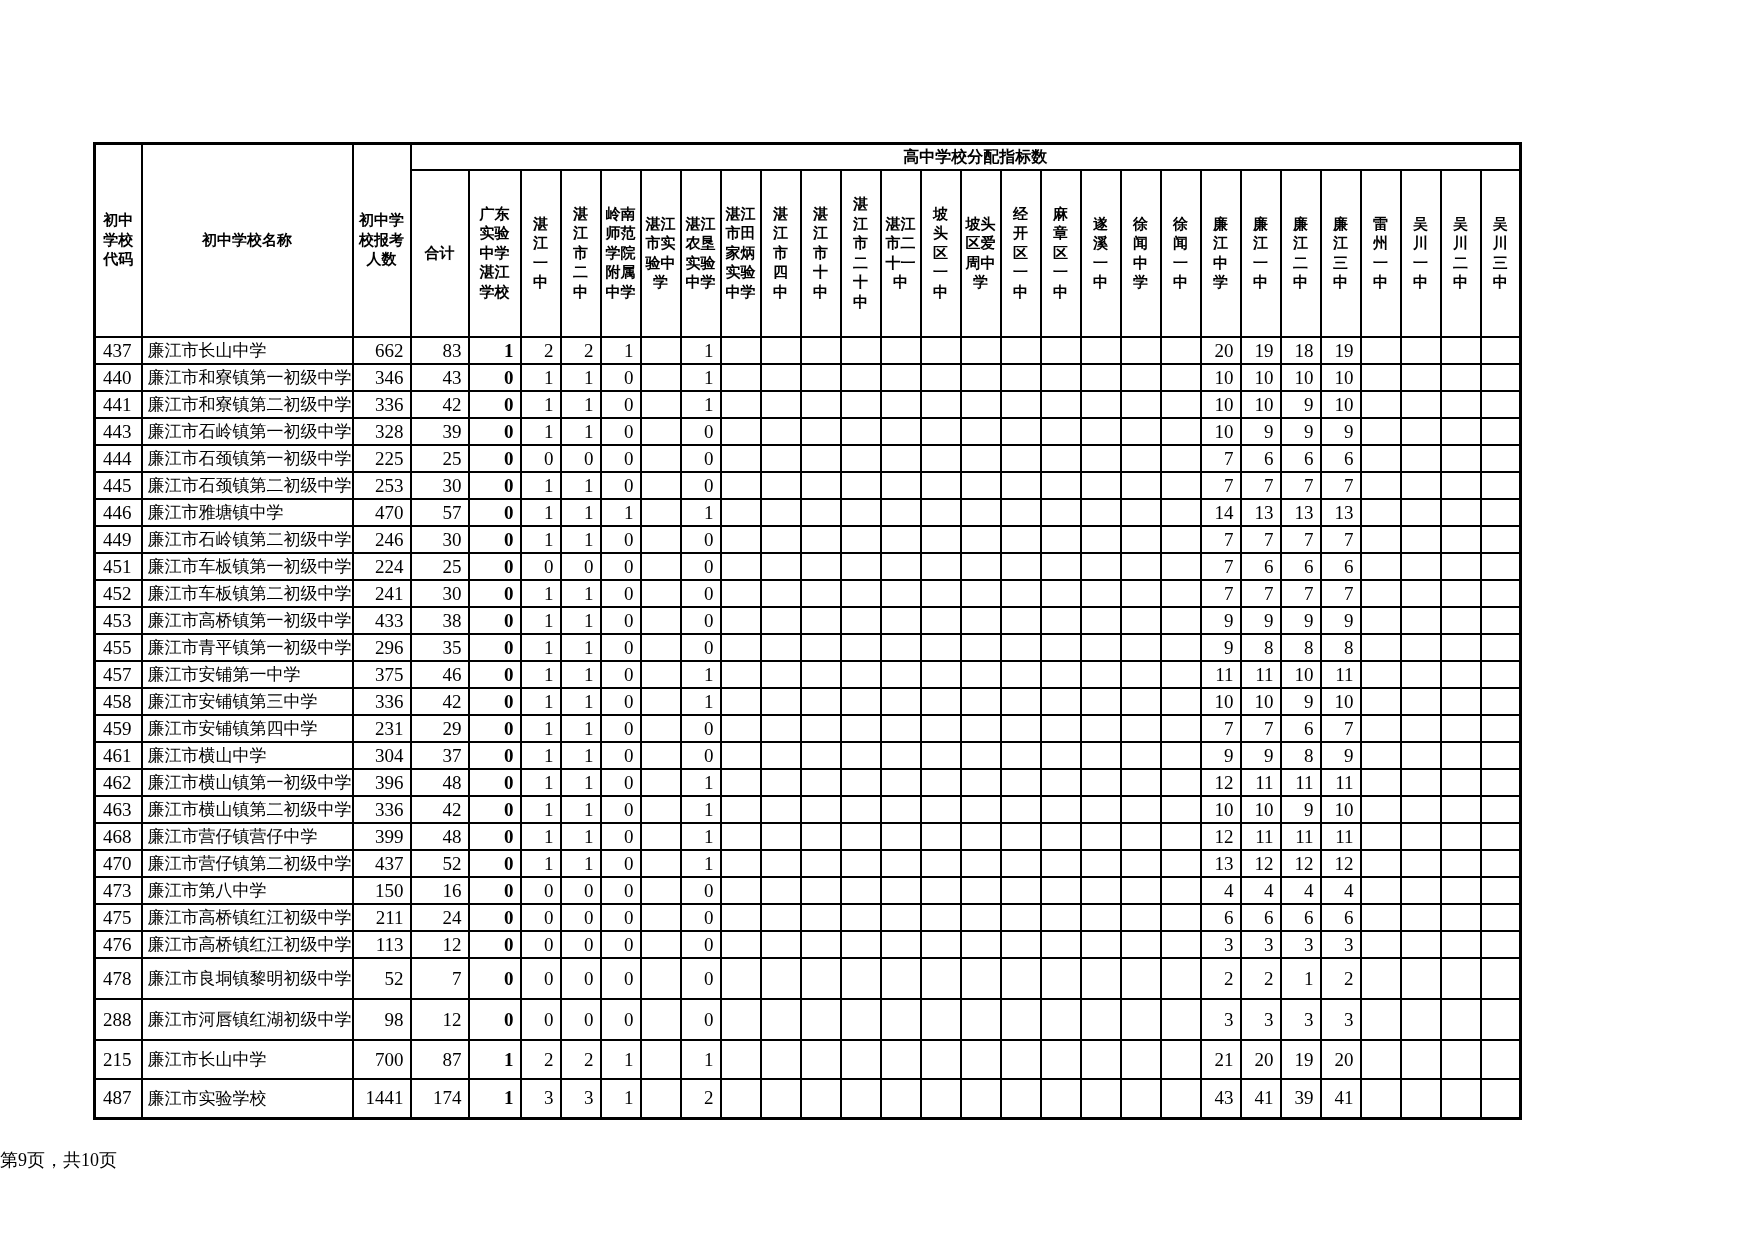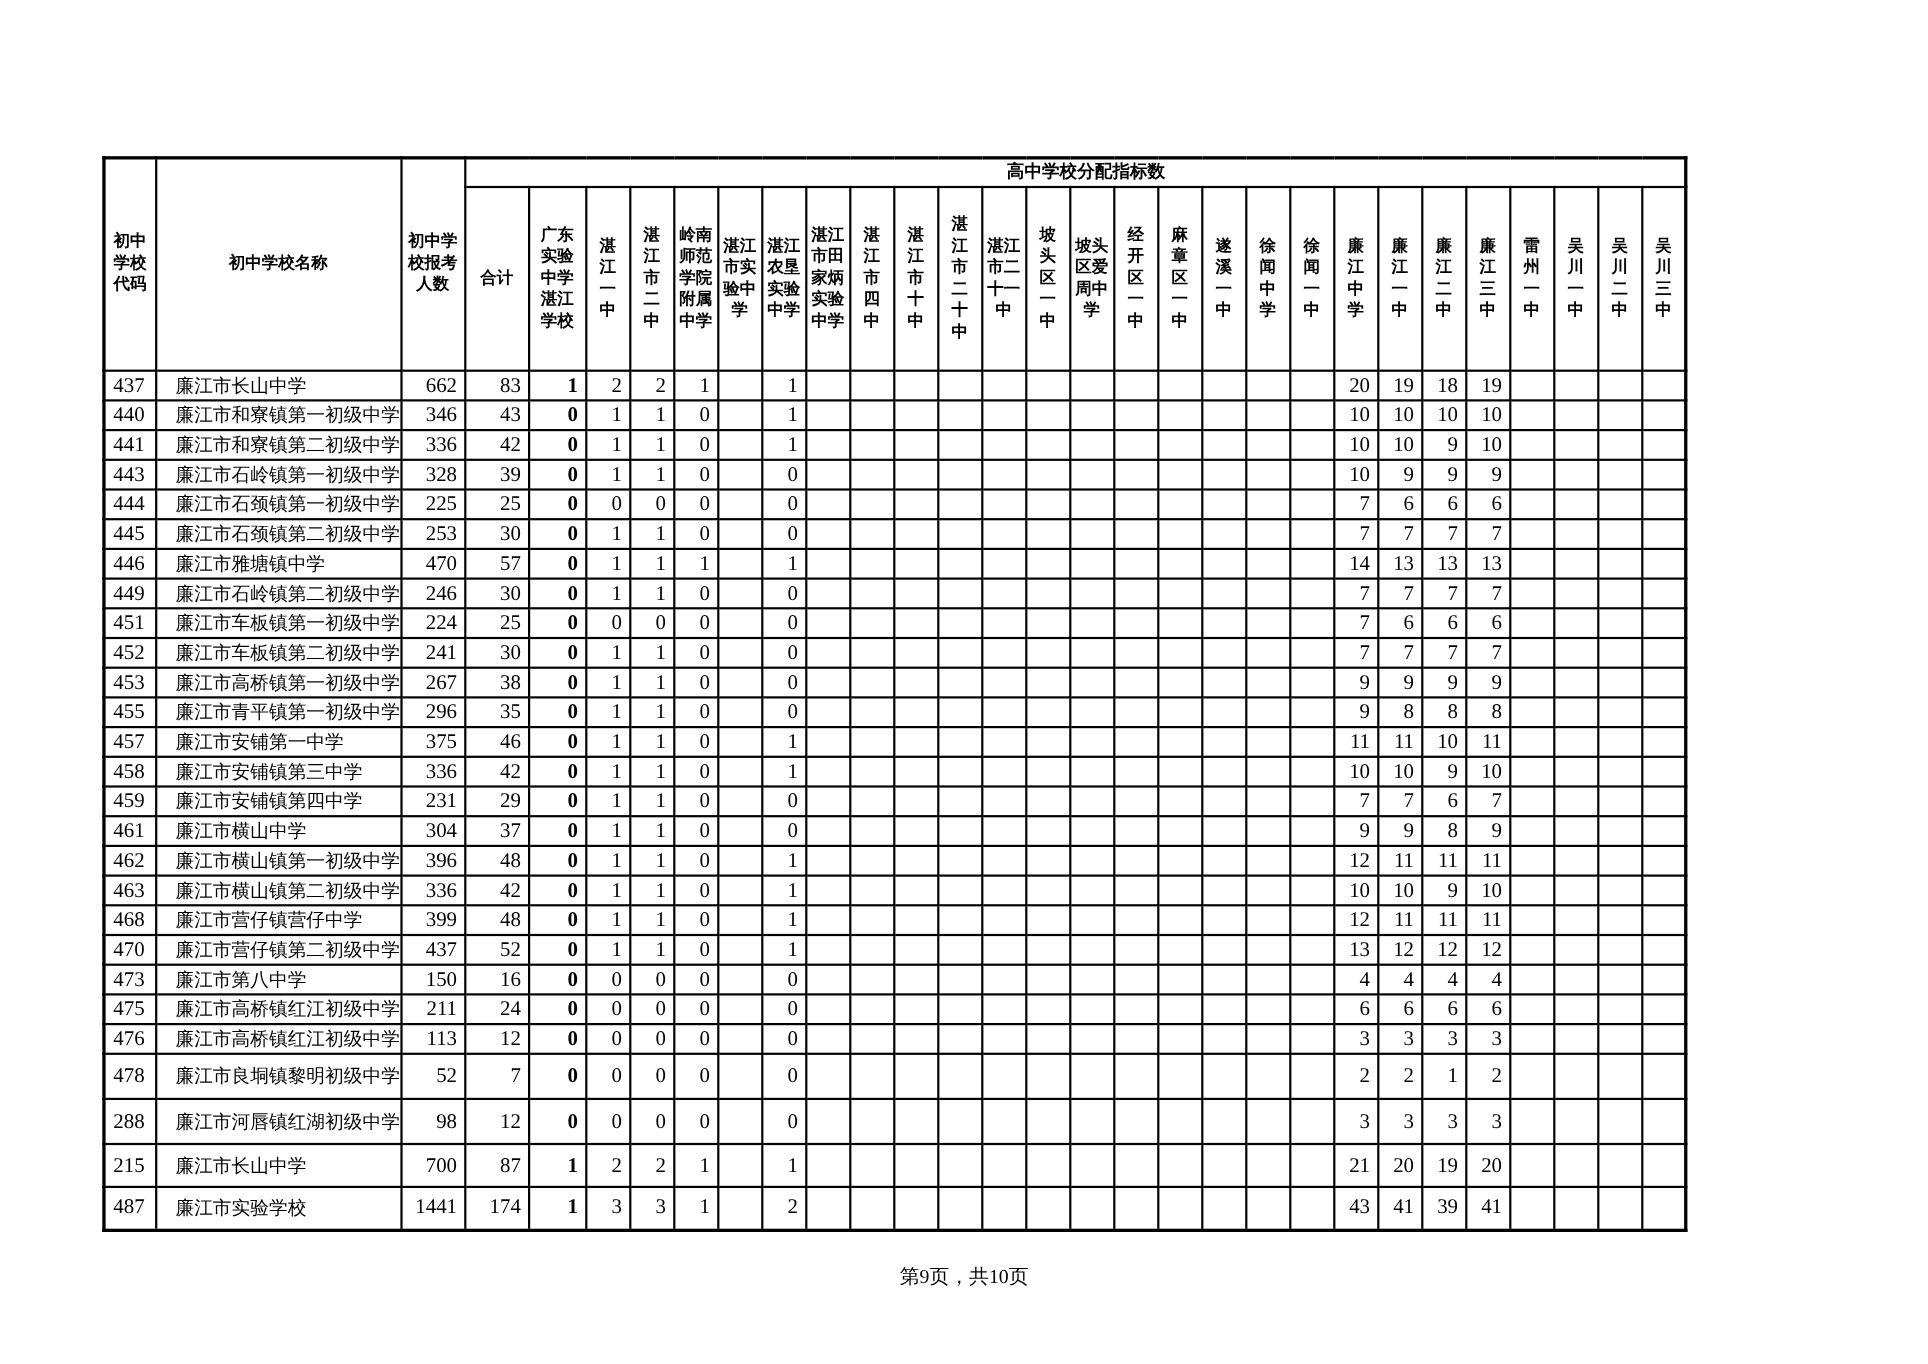--- a/index.html
+++ b/index.html
@@ -8,24 +8,24 @@
   table{border-collapse:collapse;table-layout:fixed;position:absolute;left:93px;top:142px;
         border:3px solid #000;}
   td,th{border:2px solid #000;overflow:hidden;vertical-align:middle;padding:0;}
   thead th{font-weight:bold;font-size:15px;text-align:center;white-space:pre-line;line-height:1.3;}
   th.gh{font-size:16px;height:24px;white-space:nowrap;padding-left:20px;}
   tr.hdr2{height:167px;}
   tbody tr{height:27px;margin-top:36px;}
   tbody tr:nth-child(24),tbody tr:nth-child(25){height:41px;}
   tbody tr:nth-child(26),tbody tr:nth-child(27){height:39px;}
   td.code{text-align:right;padding-right:9px;font-size:19px;}
-  td.name{text-align:left;padding-left:17px;font-size:17px;white-space:nowrap;}
+  td.name{text-align:left;padding-left:5px;font-size:17px;white-space:nowrap;}
   td.num{text-align:right;padding-right:6px;font-size:19px;}
   td.strong{font-weight:bold;}
-  .footer{position:absolute;top:1148px;left:0;width:1753px;text-align:center;font-size:18px;}
+  .footer{position:absolute;top:1148px;left:0;width:1753px;font-size:18px;}
 </style>
 </head>
 <body>
 
 <table>
   <colgroup>
     <col style="width:47px">
       <col style="width:197px">
       <col style="width:58px">
     <col style="width:58px">
@@ -503,21 +503,21 @@
         <td class="num">7</td>
         <td class="num">7</td>
         <td class="num"></td>
         <td class="num"></td>
         <td class="num"></td>
         <td class="num"></td>
       </tr>
       <tr>
         <td class="code">453</td>
         <td class="name">廉江市高桥镇第一初级中学</td>
-        <td class="num">267</td>
+        <td class="num">433</td>
         <td class="num">38</td>
         <td class="num strong">0</td>
         <td class="num">1</td>
         <td class="num">1</td>
         <td class="num">0</td>
         <td class="num"></td>
         <td class="num">0</td>
         <td class="num"></td>
         <td class="num"></td>
         <td class="num"></td>

